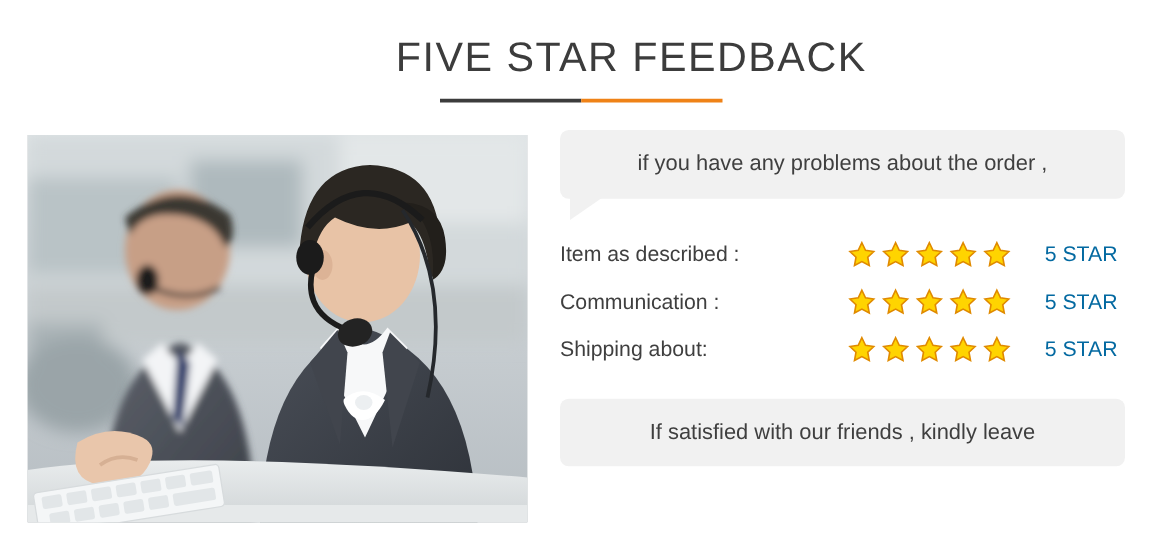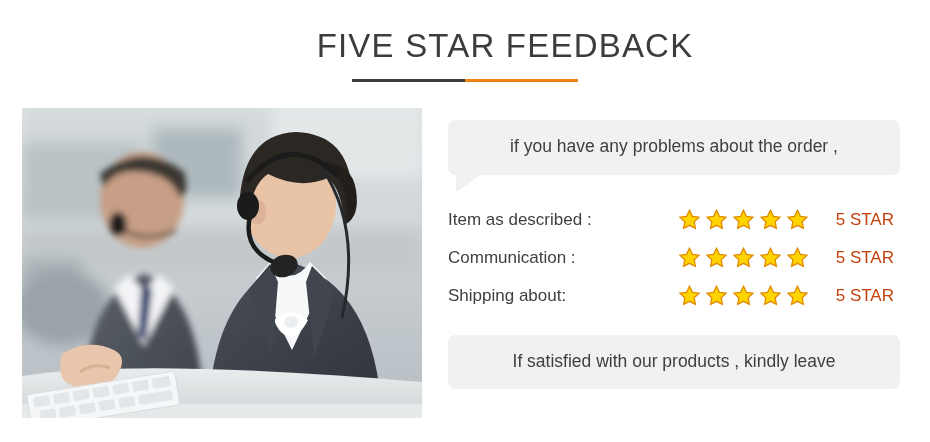--- a/index.html
+++ b/index.html
@@ -64,21 +64,21 @@
     height: 310px;
     overflow: hidden;
     background: #cfd3d6;
   }
   .photo-svg { display: block; }
 
   
   .right-col {
     position: absolute;
     left: 448px;
-    top: 120px;
+    top: 104px;
     width: 452px;
   }
 
   
   .bubble {
     position: relative;
     background: #f1f1f1;
     border-radius: 7px;
     padding: 14px 18px 16px 18px;
     width: 452px;
@@ -122,21 +122,21 @@
   }
   .stars {
     width: 140px;
     display: flex;
     gap: 2px;
     align-items: center;
   }
   .rating-value {
     flex: 1;
     font-size: 17px;
-    color: #c2410c;
+    color: #0369a1;
     padding-right: 6px;
     white-space: nowrap;
   }
 
   
   .note {
     margin-top: 20px;
     background: #f1f1f1;
     border-radius: 7px;
     padding: 13px 16px 15px 16px;
@@ -345,17 +345,17 @@
           <svg width="25" height="24" viewBox="0 0 24 24">
               <path d="M12 2.2l2.9 6.1 6.6.9-4.8 4.6 1.2 6.6L12 17.3 6.1 20.4l1.2-6.6L2.5 9.2l6.6-.9z" fill="#ffd400" stroke="#e08a00" stroke-width="1.3"></path>
             </svg>
         </div>
         <div class="rating-value">5 STAR</div>
       </div>
 
     </div>
 
     <div class="note">
-      <p>If satisfied with our products ,  kindly leave</p>
+      <p>If satisfied with our friends ,  kindly leave</p>
     </div>
 
   </div>
 </div>
 
 </body></html>

